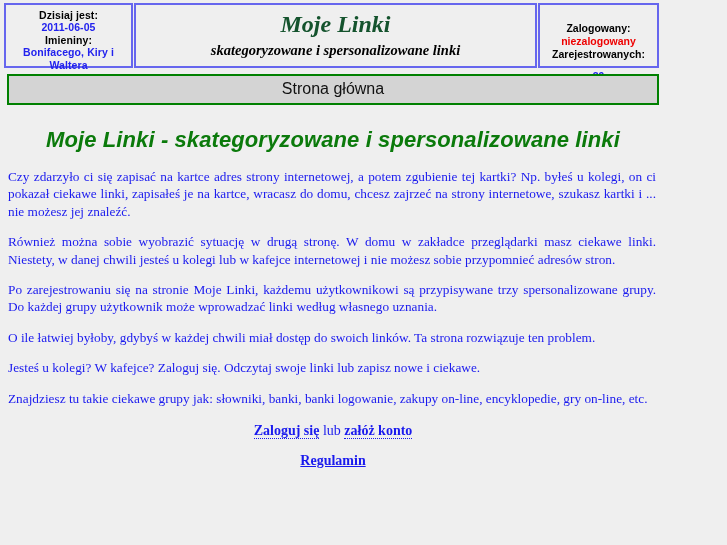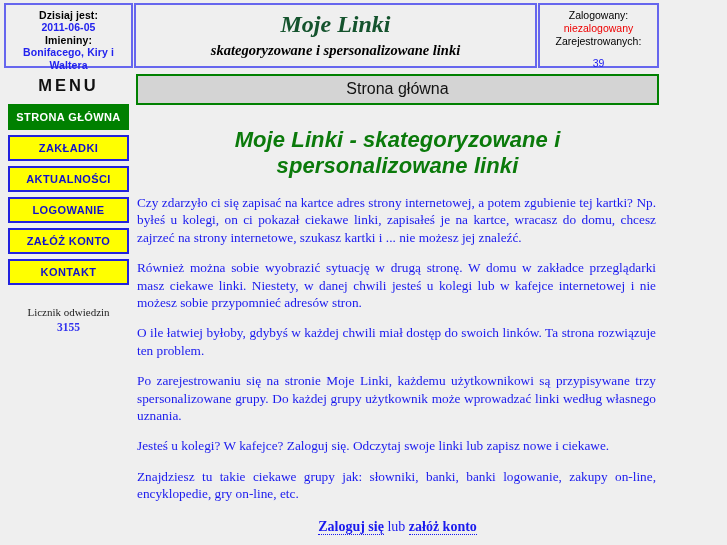--- a/index.html
+++ b/index.html
@@ -70,24 +70,24 @@
     font-weight: bold;
     font-style: italic;
     color: #000;
     line-height: 1.05;
   }
   .hdr-status {
     width: 121px;
     flex: 0 0 121px;
     text-align: center;
     font-size: 10.5px;
-    font-weight: normal;
+    font-weight: bold;
     color: #000;
     line-height: 1.25;
-    padding-top: 4px;
+    padding-top: 17px;
     box-sizing: border-box;
   }
   .hdr-status .logged {
     color: #ee0000;
   }
   .hdr-status .count {
     color: #2222ee;
     margin-top: 9px;
   }
 
@@ -235,47 +235,32 @@
       <div>Zalogowany:</div>
       <div class="logged">niezalogowany</div>
       <div>Zarejestrowanych:</div>
       <div class="count">39</div>
     </div>
 
   </div>
 
   <div class="cols">
 
-    <div class="sidebar">
-      <div class="menu-title">MENU</div>
-
-      <a class="menu-btn active" href="#">STRONA GŁÓWNA</a>
-      <a class="menu-btn" href="#">ZAKŁADKI</a>
-      <a class="menu-btn" href="#">AKTUALNOŚCI</a>
-      <a class="menu-btn" href="#">LOGOWANIE</a>
-      <a class="menu-btn" href="#">ZAŁÓŻ KONTO</a>
-      <a class="menu-btn" href="#">KONTAKT</a>
-
-      <div class="counter">
-        <div>Licznik odwiedzin</div>
-        <div class="num">3155</div>
-      </div>
-    </div>
 
     <div class="main">
 
       <div class="crumb-bar">Strona główna</div>
 
       <div class="main-heading">Moje Linki - skategoryzowane i spersonalizowane linki</div>
 
       <div class="content">
         <p>Czy zdarzyło ci się zapisać na kartce adres strony internetowej, a potem zgubienie tej kartki? Np. byłeś u kolegi, on ci pokazał ciekawe linki, zapisałeś je na kartce, wracasz do domu, chcesz zajrzeć na strony internetowe, szukasz kartki i ... nie możesz jej znaleźć.</p>
         <p>Również można sobie wyobrazić sytuację w drugą stronę. W domu w zakładce przeglądarki masz ciekawe linki. Niestety, w danej chwili jesteś u kolegi lub w kafejce internetowej i nie możesz sobie przypomnieć adresów stron.</p>
+        <p>Po zarejestrowaniu się na stronie Moje Linki, każdemu użytkownikowi są przypisywane trzy spersonalizowane grupy. Do każdej grupy użytkownik może wprowadzać linki według własnego uznania.</p>
         <p>O ile łatwiej byłoby, gdybyś w każdej chwili miał dostęp do swoich linków. Ta strona rozwiązuje ten problem.</p>
-        <p>Po zarejestrowaniu się na stronie Moje Linki, każdemu użytkownikowi są przypisywane trzy spersonalizowane grupy. Do każdej grupy użytkownik może wprowadzać linki według własnego uznania.</p>
         <p>Jesteś u kolegi? W kafejce? Zaloguj się. Odczytaj swoje linki lub zapisz nowe i ciekawe.</p>
         <p>Znajdziesz tu takie ciekawe grupy jak: słowniki, banki, banki logowanie, zakupy on-line, encyklopedie, gry on-line, etc.</p>
       </div>
 
       <div class="links-line">
         <a class="dotted" href="#">Zaloguj się</a>
         <span>lub</span>
         <a class="dotted" href="#">załóż konto</a>
       </div>
 

